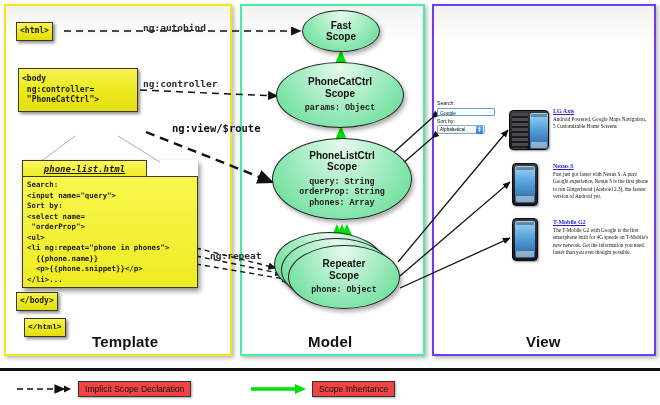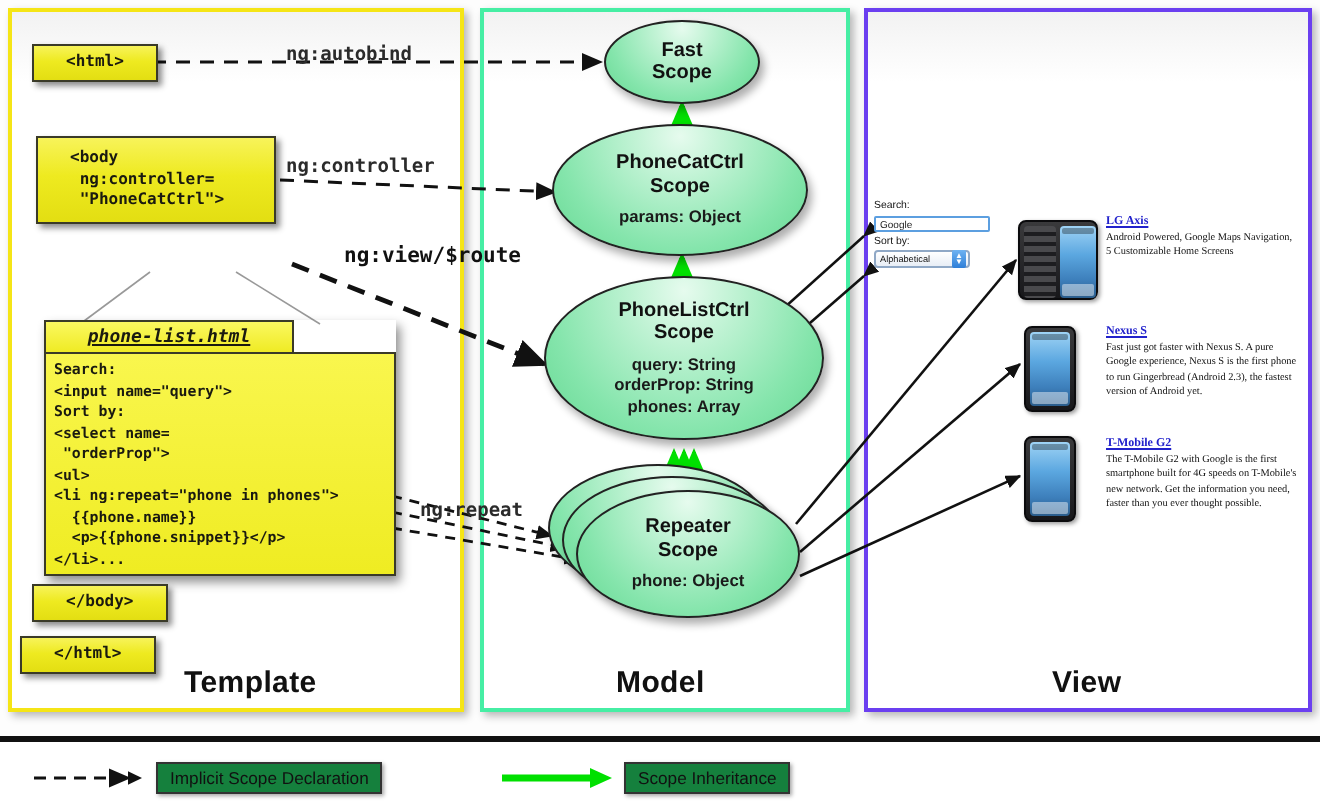--- a/index.html
+++ b/index.html
@@ -27,26 +27,26 @@
   
   #wires{position:absolute;left:0;top:0;width:660px;height:405px;pointer-events:none;}
 
   
   .ybox{position:absolute;box-sizing:border-box;
         border:1px solid #3a3a28;
         background:linear-gradient(180deg,#f7f35a 0%,#eeea20 45%,#e3de12 100%);
         box-shadow:2px 2px 3px rgba(0,0,0,.45);
         font-family:"DejaVu Sans Mono","Liberation Mono",monospace;
         font-weight:bold;font-size:8px;color:#1a1a10;line-height:1.35;
-        padding:3px 16px;white-space:pre;}
+        padding:3px 3px;white-space:pre;}
   #box-html{left:16px;top:22px;}
   #box-body{left:18px;top:68px;width:120px;height:44px;display:flex;align-items:center;}
   #box-ngview{left:16px;top:124px;}
   #box-endbody{left:16px;top:292px;}
-  #box-endhtml{left:10px;top:318px;}
+  #box-endhtml{left:24px;top:318px;font-family:Liberation Mono, monospace;}
   .ngview-slot{display:inline-block;width:9px;height:7px;border:1px solid #3a3a28;
      background:#fbfbd0;vertical-align:middle;margin:0 1px;}
 
   
   #note{position:absolute;left:22px;top:160px;width:176px;height:128px;
         box-shadow:2px 3px 5px rgba(0,0,0,.45);}
   #note-tab{position:absolute;left:0;top:0;width:125px;height:17px;
         background:linear-gradient(180deg,#fbf860 0%,#eeea20 100%);
         border:1px solid #3a3a28;border-bottom:none;box-sizing:border-box;
         font-family:"DejaVu Sans Mono","Liberation Mono",monospace;
@@ -61,21 +61,21 @@
 
   
   .scope{position:absolute;border-radius:50%;
      border:1.4px solid #222;
      background:radial-gradient(ellipse at 50% 8%,#e6fbee 0%,#bdf2d2 28%,#85e5ac 68%,#63d891 100%);
      box-shadow:2px 3px 4px rgba(0,0,0,.32);
      display:flex;flex-direction:column;align-items:center;justify-content:center;
      text-align:center;box-sizing:border-box;}
   .scope .title{font-family:"Liberation Sans",sans-serif;font-size:10px;font-weight:600;
      color:#111;line-height:1.15;}
-  .scope .props{font-family:Liberation Sans, sans-serif;
+  .scope .props{font-family:Liberation Mono, monospace;
      font-size:8.4px;font-weight:bold;color:#1a1a1a;line-height:1.25;margin-top:4px;}
   #scope-root{left:302px;top:10px;width:78px;height:42px;}
   #scope-phonecat{left:276px;top:62px;width:128px;height:66px;}
   #scope-phonelist{left:272px;top:138px;width:140px;height:82px;}
   .rep-ghost{position:absolute;border-radius:50%;border:1.4px solid #222;
      background:radial-gradient(ellipse at 50% 8%,#e6fbee 0%,#bdf2d2 28%,#85e5ac 68%,#63d891 100%);
      box-shadow:2px 3px 4px rgba(0,0,0,.28);box-sizing:border-box;}
   #rep-g1{left:274px;top:232px;width:110px;height:64px;}
   #rep-g2{left:281px;top:238px;width:110px;height:64px;}
   #scope-repeater{left:288px;top:245px;width:112px;height:64px;}
@@ -130,21 +130,21 @@
   .plist .psnip{font-family:"Liberation Serif",serif;font-size:5.2px;color:#111;
      line-height:1.4;}
   #plist-0{top:108px;}
   #plist-1{top:163px;}
   #plist-2{top:219px;}
 
   
   #legend{position:absolute;left:0;top:368px;width:660px;height:37px;
      border-top:3px solid #111;background:#fff;}
   .lg-item{position:absolute;top:10px;display:flex;align-items:center;}
-  .lg-box{border:1.5px solid #333;background:#15803d;
+  .lg-box{border:1.5px solid #333;background:#ef4444;
      box-shadow:1px 1px 2px rgba(0,0,0,.35);
      font-family:"Liberation Sans",sans-serif;font-size:8.6px;color:#111;
      padding:2px 6px;white-space:nowrap;}
   #lg-implicit{left:16px;}
   #lg-inherit{left:250px;justify-content:flex-end;}
   #lg-bind{left:470px;}
   .lg-svg{margin-right:6px;}
 </style>
 </head>
 <body>

